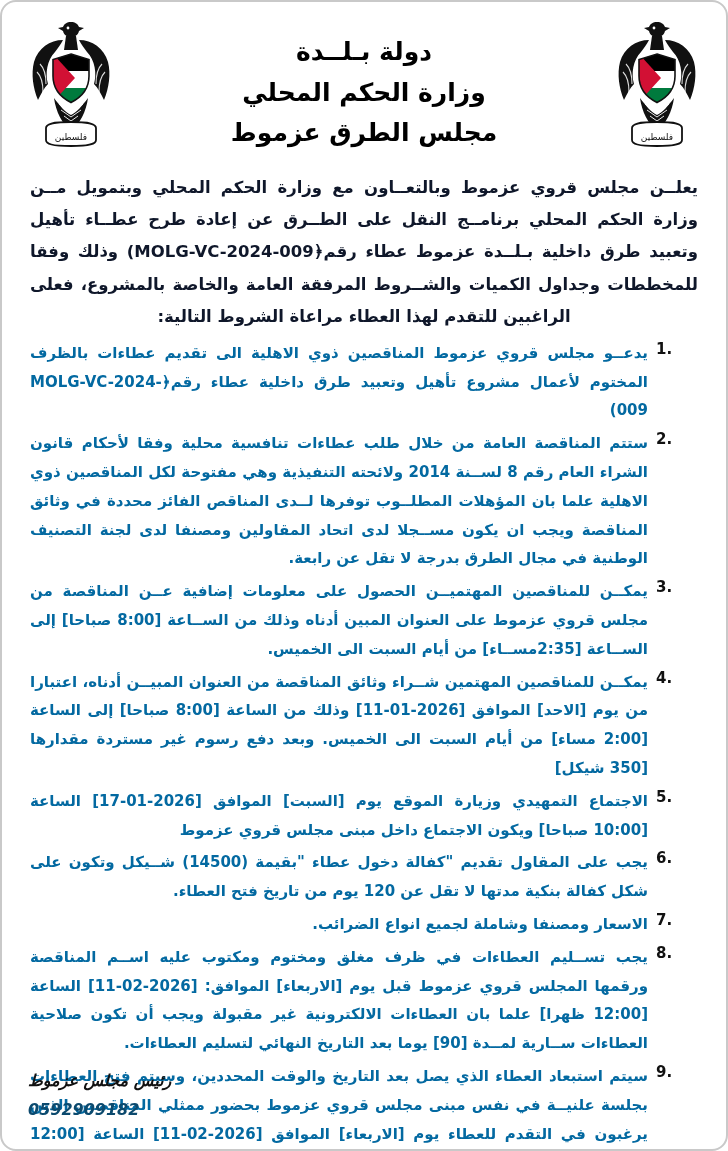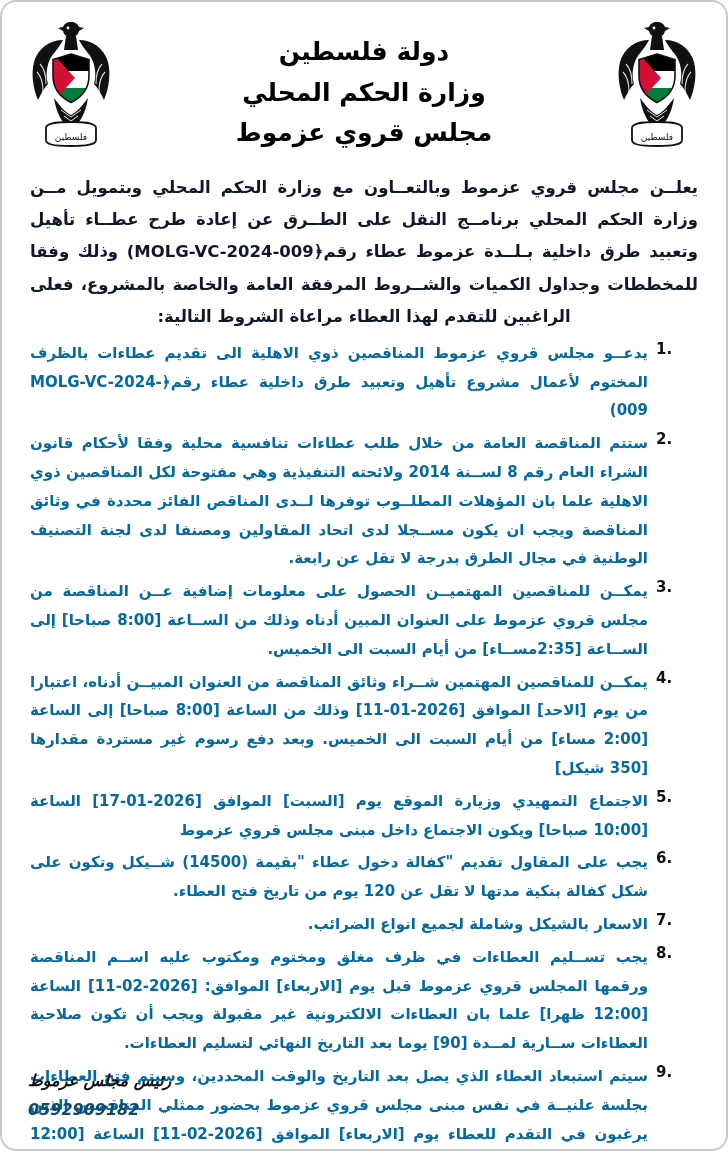--- a/index.html
+++ b/index.html
@@ -174,23 +174,23 @@
             <path d="M36 100 L43 105 L50 100"></path>
           </g>
 
           <path d="M18 112 C18 108 24 106 43 106 C62 106 68 108 68 112 L68 124 C68 128 62 130 43 130 C24 130 18 128 18 124 Z" fill="#ffffff" stroke="#111" stroke-width="1.8"></path>
           <text x="43" y="124" font-size="9" font-family="DejaVu Sans, sans-serif" text-anchor="middle" fill="#111">فلسطين</text>
         </g>
       </svg>
     </div>
 
     <div class="titles">
-      <div class="line">دولة فلسطين</div>
+      <div class="line">دولة بـلــدة</div>
       <div class="line">وزارة الحكم المحلي</div>
-      <div class="line">مجلس قروي عزموط</div>
+      <div class="line">مجلس الطرق عزموط</div>
     </div>
 
     <div class="emblem">
       <svg viewBox="0 0 86 140" xmlns="http://www.w3.org/2000/svg" aria-hidden="true">
         <g>
           <path d="M43 6 C39 6 36 8 35 11 L30 12 L35 15 C36 19 39 21 43 21 C47 21 50 19 51 15 L56 12 L51 11 C50 8 47 6 43 6 Z" fill="#111"></path>
           <circle cx="40" cy="12" r="1.4" fill="#fff"></circle>
           <path d="M38 20 L48 20 L50 34 L36 34 Z" fill="#111"></path>
           <path d="M35 24 C22 24 10 32 6 46 C3 58 5 72 10 84 C13 78 16 72 20 68 C17 58 19 44 27 36 C30 32 33 28 35 24 Z" fill="#111"></path>
           <path d="M51 24 C64 24 76 32 80 46 C83 58 81 72 76 84 C73 78 70 72 66 68 C69 58 67 44 59 36 C56 32 53 28 51 24 Z" fill="#111"></path>
@@ -255,21 +255,21 @@
       <div class="cond-text">الاجتماع التمهيدي وزيارة الموقع يوم [السبت] الموافق [2026-01-17] الساعة [10:00 صباحا] ويكون الاجتماع داخل مبنى مجلس قروي عزموط</div>
     </div>
 
     <div class="cond-row">
       <div class="cond-num">6.</div>
       <div class="cond-text">يجب على المقاول تقديم "كفالة دخول عطاء "بقيمة (14500) شــيكل وتكون على شكل كفالة بنكية مدتها لا تقل عن 120 يوم من تاريخ فتح العطاء.</div>
     </div>
 
     <div class="cond-row">
       <div class="cond-num">7.</div>
-      <div class="cond-text short">الاسعار بالشيكل وشاملة لجميع انواع الضرائب.</div>
+      <div class="cond-text short">الاسعار ومصنفا وشاملة لجميع انواع الضرائب.</div>
     </div>
 
     <div class="cond-row">
       <div class="cond-num">8.</div>
       <div class="cond-text">يجب تســليم العطاءات في ظرف مغلق ومختوم ومكتوب عليه اســم المناقصة ورقمها المجلس قروي عزموط قبل يوم [الاربعاء] الموافق: [2026-02-11] الساعة [12:00 ظهرا] علما بان العطاءات الالكترونية غير مقبولة ويجب أن تكون صلاحية العطاءات ســارية لمــدة [90] يوما بعد التاريخ النهائي لتسليم العطاءات.</div>
     </div>
 
     <div class="cond-row">
       <div class="cond-num">9.</div>
       <div class="cond-text">سيتم استبعاد العطاء الذي يصل بعد التاريخ والوقت المحددين، وسيتم فتح العطاءات بجلسة علنيــة في نفس مبنى مجلس قروي عزموط بحضور ممثلي المناقصين الذين يرغبون في التقدم للعطاء يوم [الاربعاء] الموافق [2026-02-11] الساعة [12:00 ظهرا].</div>

